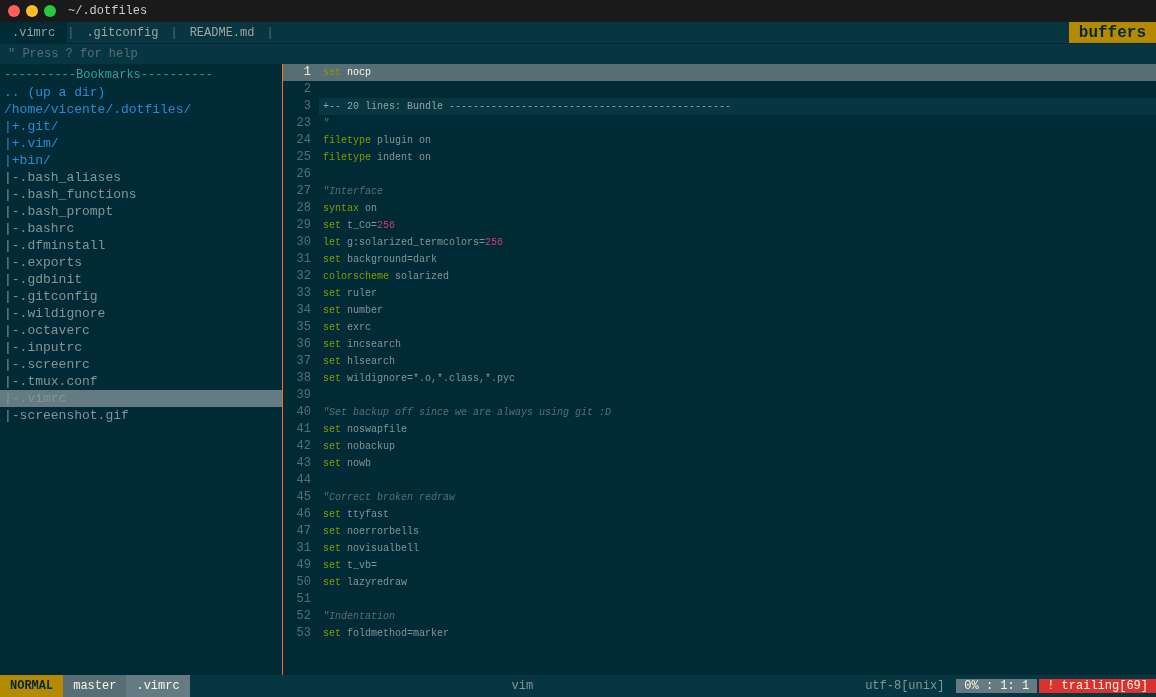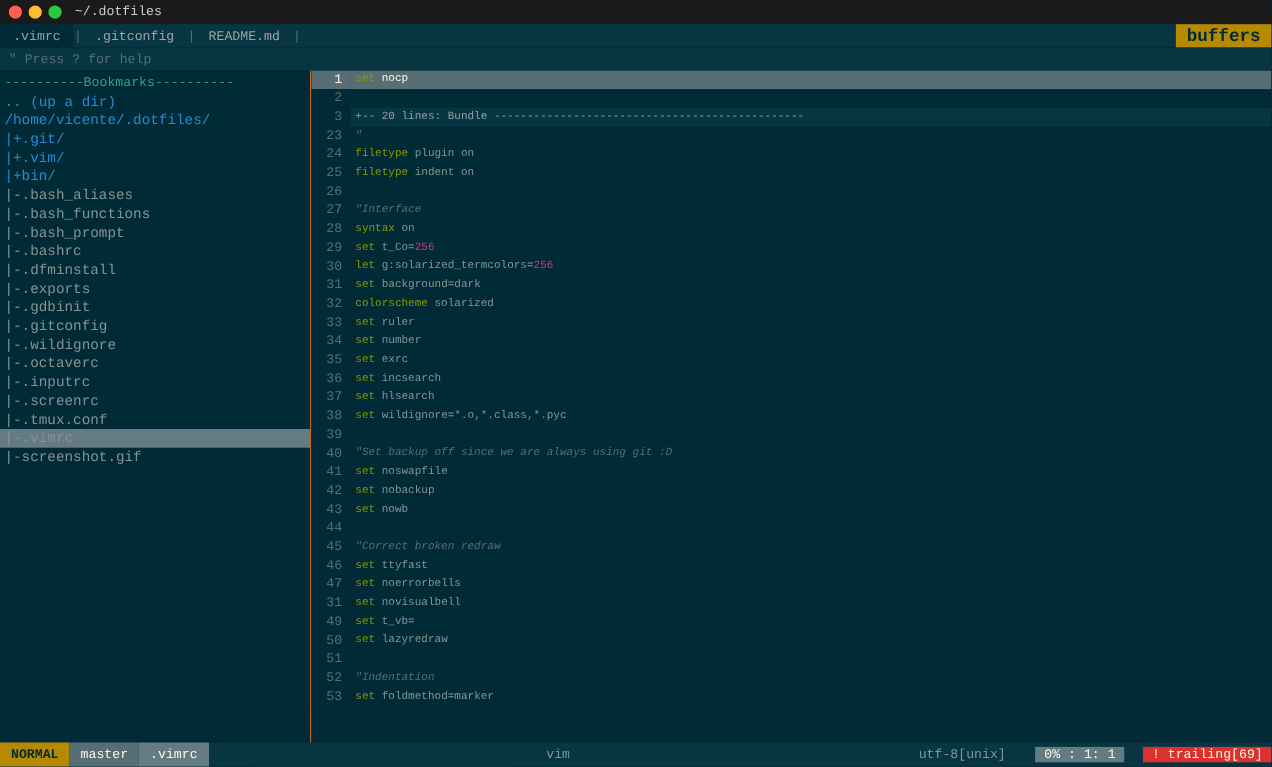--- a/index.html
+++ b/index.html
@@ -196,21 +196,21 @@
     .status-mid {
       flex: 1;
       display: flex;
       align-items: center;
       justify-content: center;
       color: #839496;
     }
     .status-right {
       display: flex;
       align-items: center;
-      gap: 17px;
+      gap: 2px;
     }
     .status-encoding {
       color: #839496;
       padding: 0 10px;
     }
     .status-percent {
       background: #657b83;
       color: #fdf6e3;
       padding: 0 8px;
       height: 100%;

